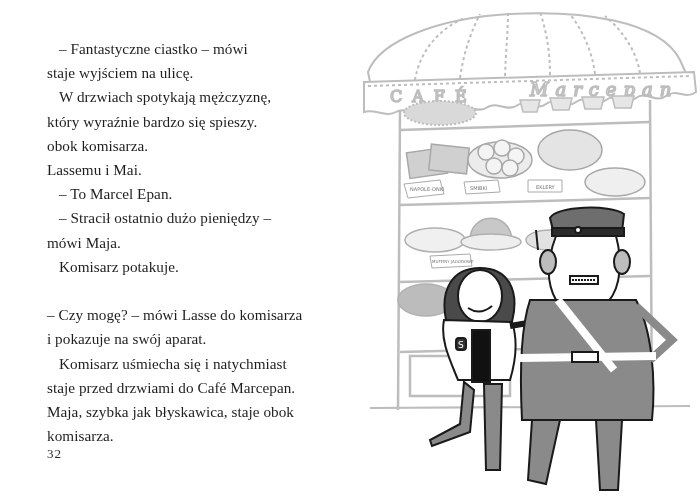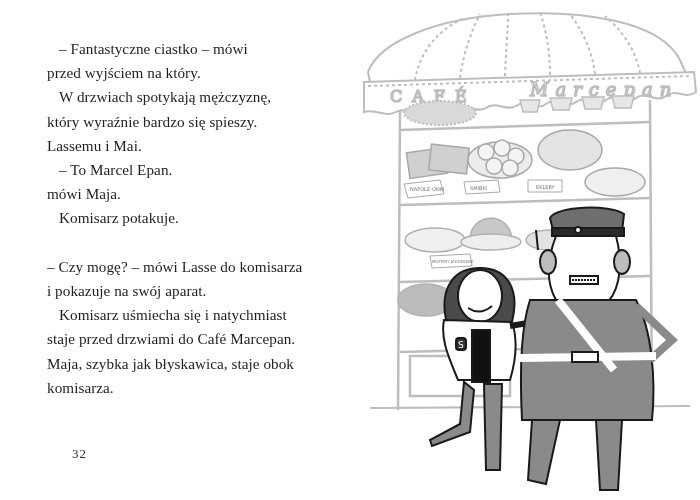--- a/index.html
+++ b/index.html
@@ -8,34 +8,36 @@
     font-family: "Liberation Serif", "DejaVu Serif", serif;
   }
   .page-text {
     position: absolute; left: 47px; top: 37px; width: 300px;
     font-size: 15.2px; line-height: 24.2px; color: #1e1e1e; letter-spacing: 0.05px;
   }
   .page-text .line { display: block; white-space: nowrap; }
   .page-text .line.indent { padding-left: 12px; }
   .page-text .gap { display: block; height: 24.2px; }
   .page-number {
-    position: absolute; left: 47px; top: 446px; font-size: 13px; color: #2a2a2a; letter-spacing: 1px; margin-left: 25px;
+    position: absolute; left: 47px; top: 446px; font-size: 13px; color: #2a2a2a; letter-spacing: 1px;
   }
   .illustration { position: absolute; left: 360px; top: 0; width: 340px; height: 500px; }
 </style>
 </head>
 <body>
 
 <div class="page-text" id="text-block">
     <span class="line indent">– Fantastyczne ciastko – mówi</span>
-    <span class="line">przed wyjściem na który.</span>
+    <span class="line">staje wyjściem na ulicę.</span>
     <span class="line indent">W drzwiach spotykają mężczyznę,</span>
     <span class="line">który wyraźnie bardzo się spieszy.</span>
+    <span class="line">obok komisarza.</span>
     <span class="line">Lassemu i Mai.</span>
     <span class="line indent">– To Marcel Epan.</span>
+    <span class="line indent">– Stracił ostatnio dużo pieniędzy –</span>
     <span class="line">mówi Maja.</span>
     <span class="line indent">Komisarz potakuje.</span>
     <span class="gap"></span>
     <span class="line">– Czy mogę? – mówi Lasse do komisarza</span>
     <span class="line">i pokazuje na swój aparat.</span>
     <span class="line indent">Komisarz uśmiecha się i natychmiast</span>
     <span class="line">staje przed drzwiami do Café Marcepan.</span>
     <span class="line">Maja, szybka jak błyskawica, staje obok</span>
     <span class="line">komisarza.</span>
   </div>

